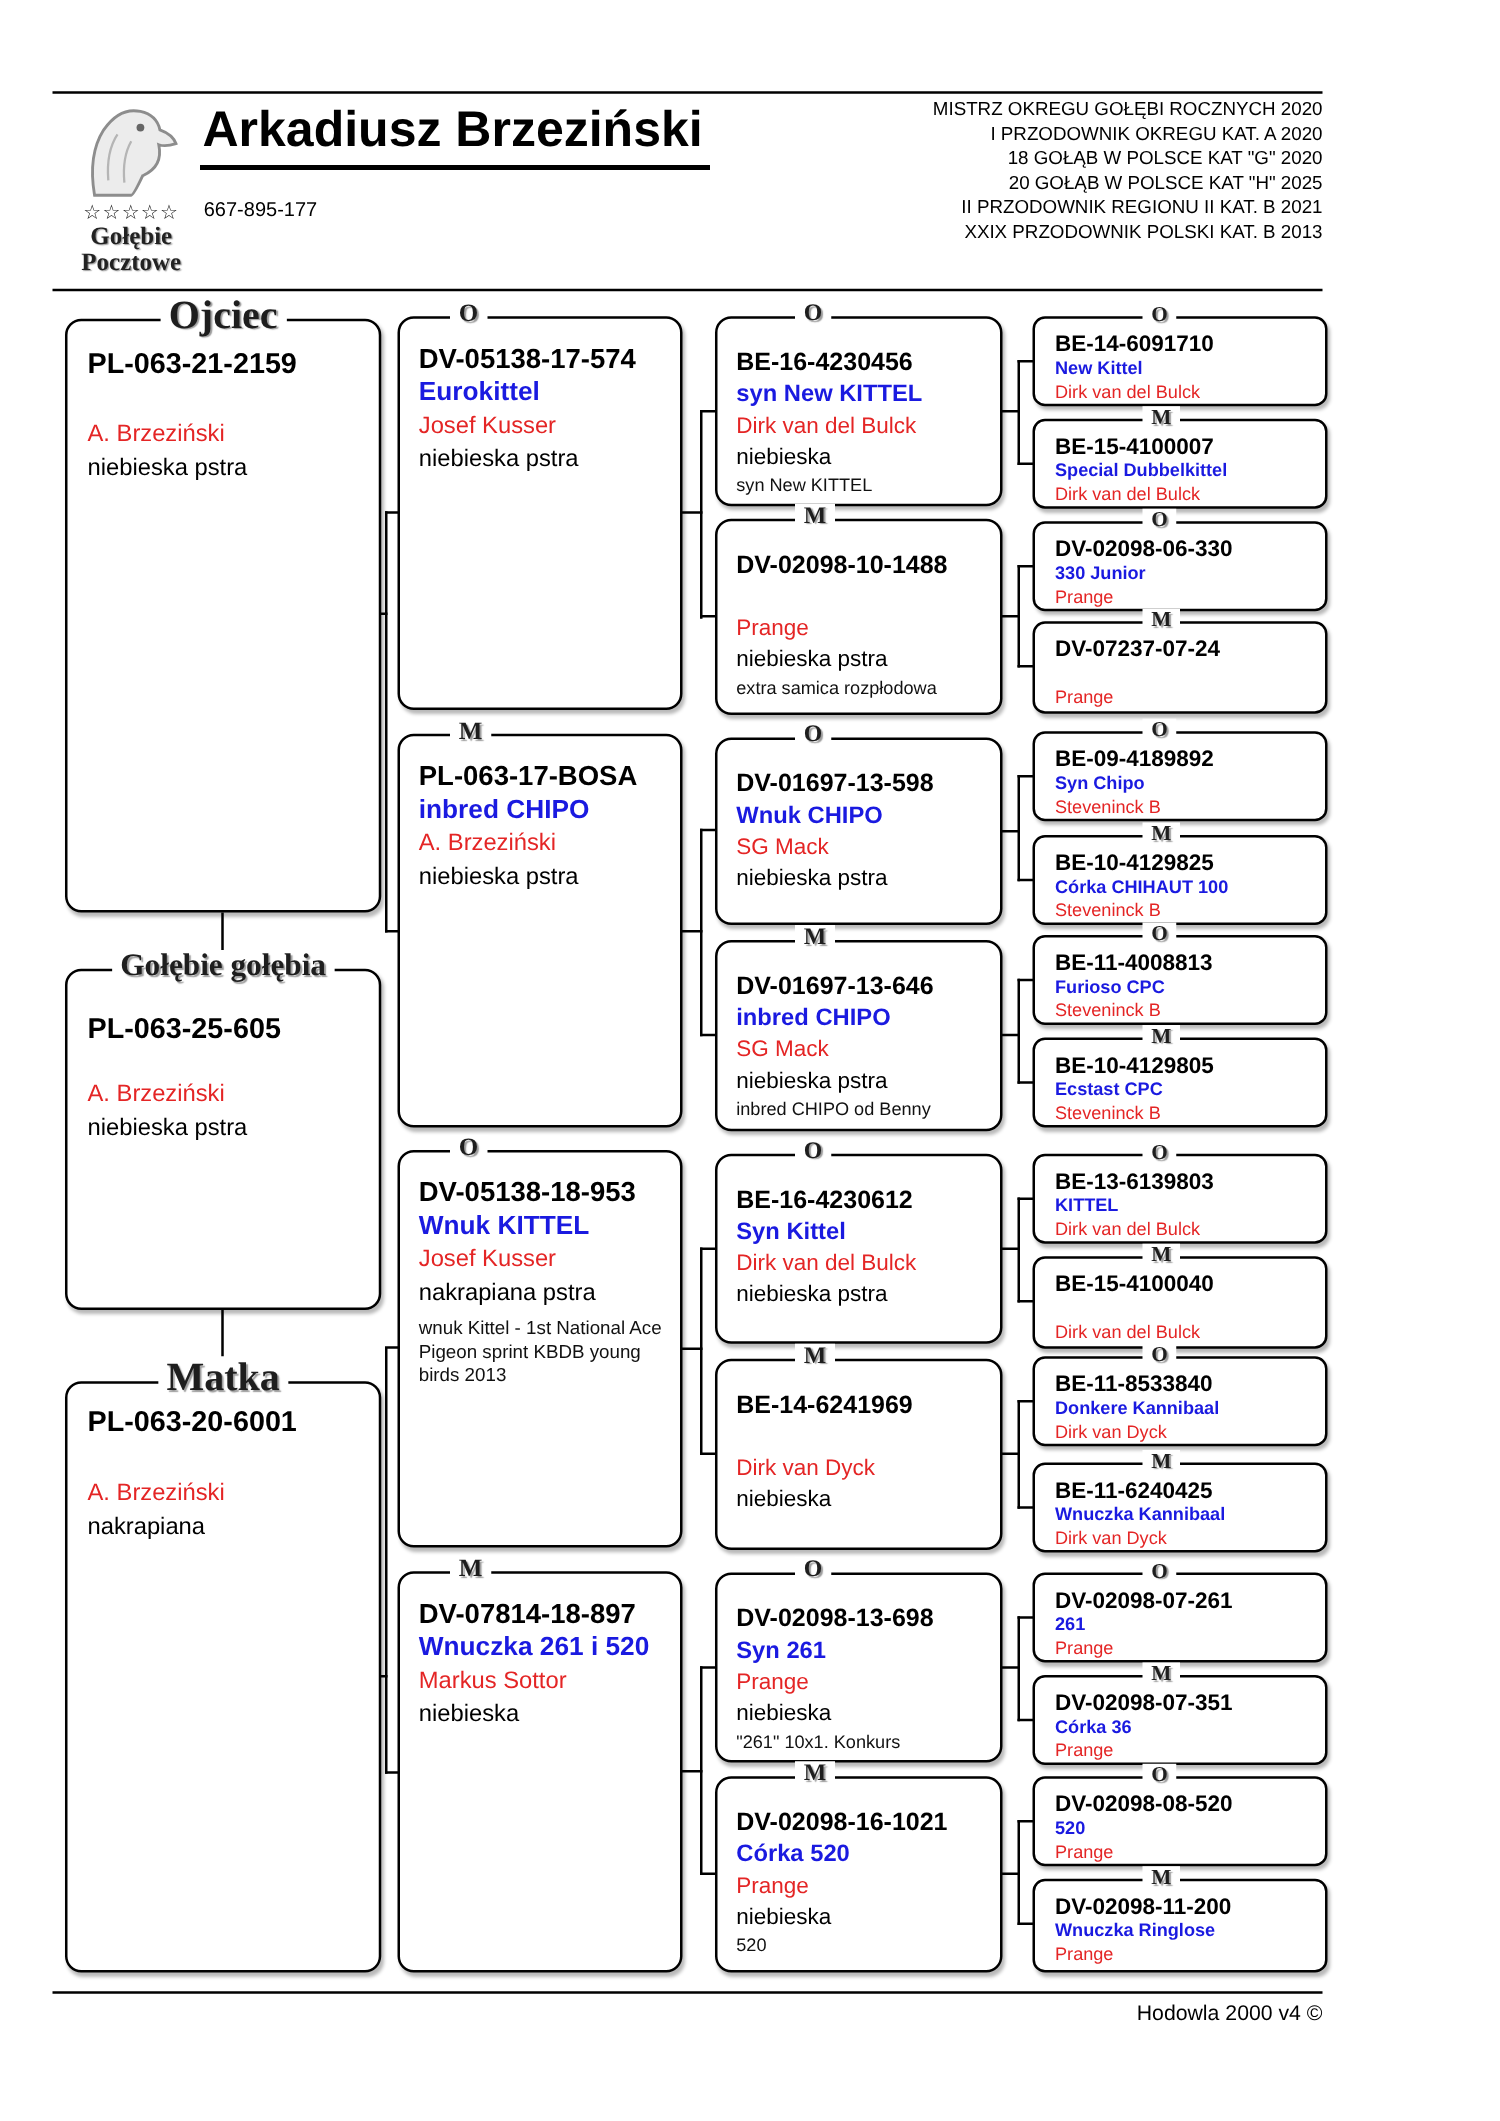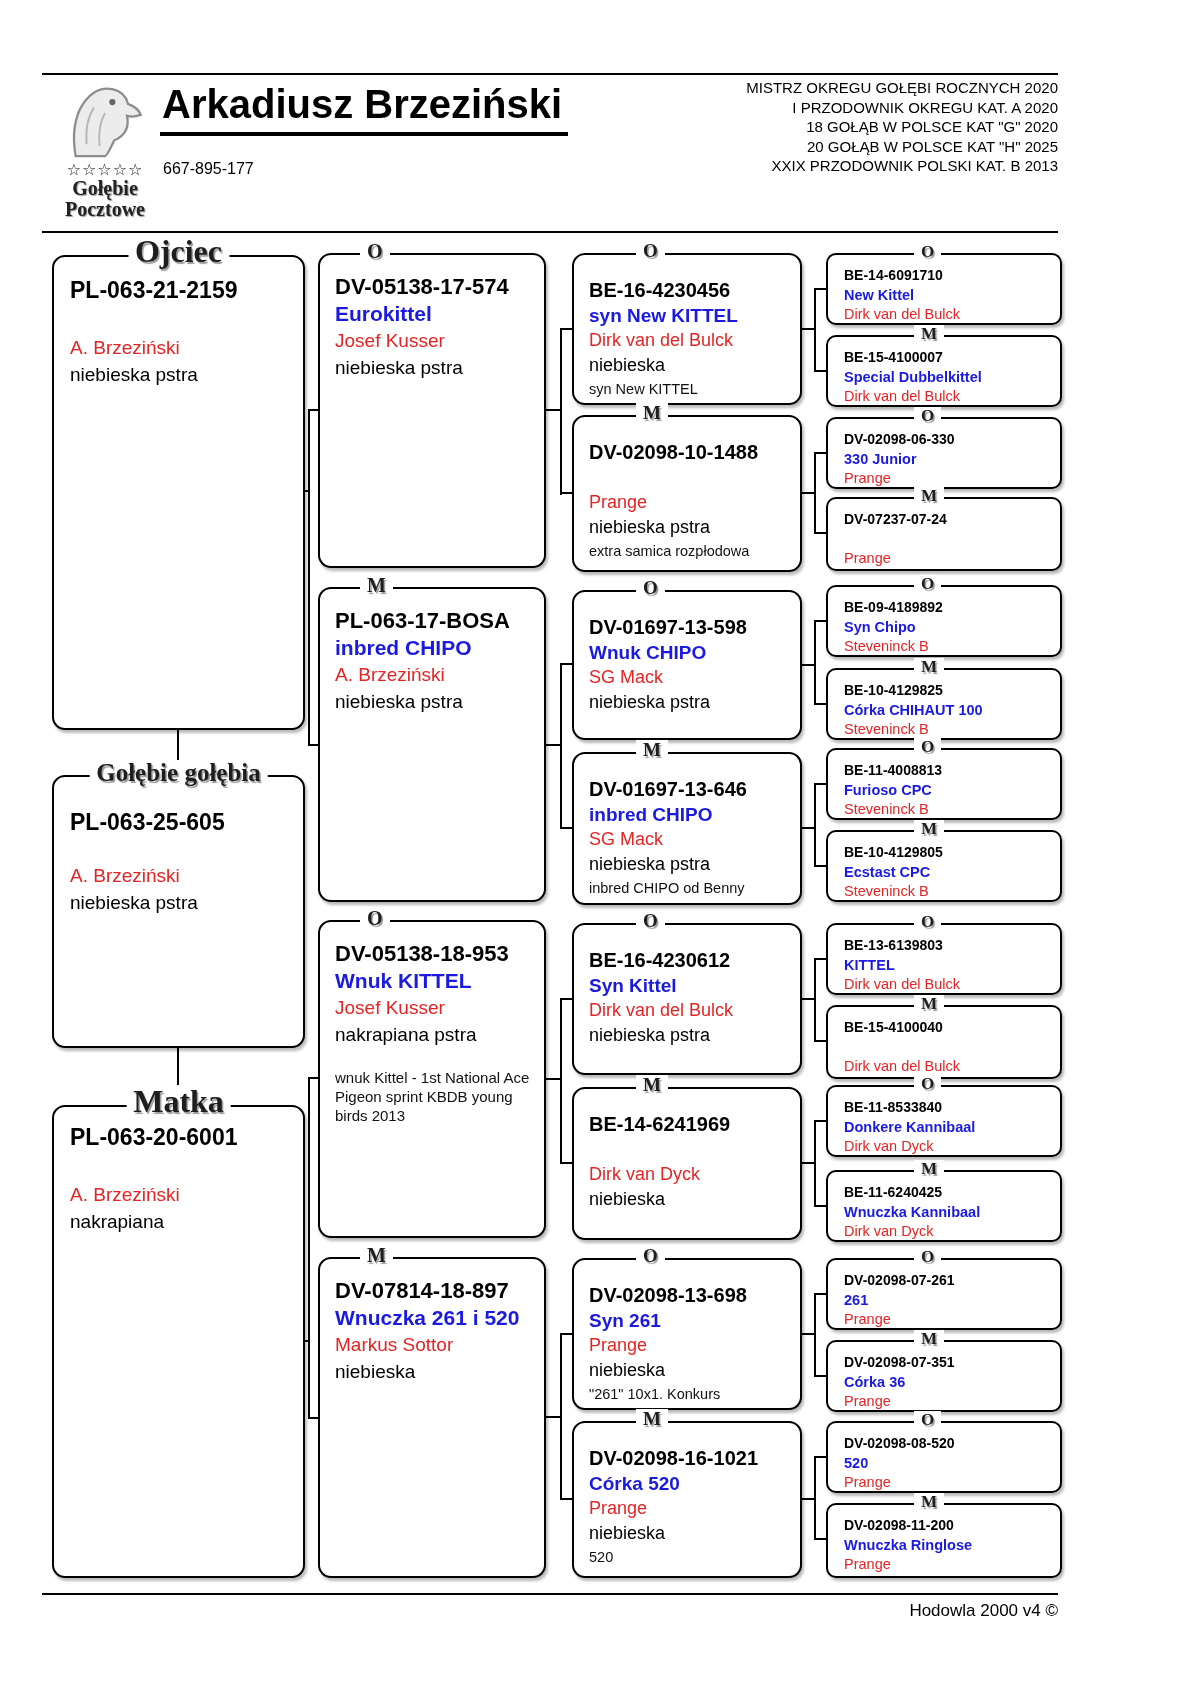--- a/index.html
+++ b/index.html
@@ -29,34 +29,34 @@
   .g1.subject{padding-top:32px}
   .g1.subject .tag{font-size:25px;top:-17px}
   .g1.subject .owner{margin-top:26px}
   .g1.mother{padding-top:17px}
   
   .g2{padding:18px 8px 0 15px}
   .g2 .row{line-height:27px;min-height:27px}
   .g2 .ring{font-size:22px}
   .g2 .bname{font-size:21px}
   .g2 .owner,.g2 .color{font-size:19px}
-  .g2 .note{font-size:15px;line-height:19px;margin-top:20px}
+  .g2 .note{font-size:15px;line-height:19px;margin-top:5px}
   .g2 .tag{top:-14px;left:40px;font-size:20px}
   
   .g3{padding:23px 8px 0 15px}
   .g3 .row{line-height:25px;min-height:25px}
   .g3 .ring{font-size:20px}
   .g3 .bname{font-size:19px}
   .g3 .owner,.g3 .color{font-size:18px}
   .g3 .note{font-size:14.5px;line-height:19px;margin-top:2px}
   .g3 .tag{top:-14px;left:62px;font-size:19px}
   
   .g4{padding:9px 6px 0 16px;border-radius:10px}
   .g4 .row{line-height:19px;min-height:19px}
-  .g4 .ring{font-size:14px;line-height:22px;min-height:22px}
+  .g4 .ring{font-size:18px;line-height:22px;min-height:22px}
   .g4 .bname{font-size:14.5px}
   .g4 .owner{font-size:14.5px}
   .g4 .tag{top:-12px;left:86px;font-size:17px}
   
   #logo{position:absolute;left:53px;top:80px;width:104px;text-align:center}
   #logo .stars{font-size:16px;letter-spacing:1px;color:#222;line-height:16px}
   #logo .cap{font-family:"Liberation Serif","DejaVu Serif",serif;font-weight:700;font-size:20px;
              line-height:21px;color:#222;text-shadow:1px 1px 1px #999}
   #hdr-name{position:absolute;left:160px;top:82px;font-size:40px;font-weight:700;
             border-bottom:4px solid #000;padding:0 6px 5px 2px;white-space:nowrap}
@@ -84,20 +84,21 @@
     <div class="cap">Gołębie</div>
     <div class="cap">Pocztowe</div>
   </div>
   <div id="hdr-name">Arkadiusz Brzeziński</div>
   <div id="hdr-phone">667-895-177</div>
   <div id="hdr-ach">
     <div>MISTRZ OKREGU GOŁĘBI ROCZNYCH 2020</div>
     <div>I PRZODOWNIK OKREGU KAT. A 2020</div>
     <div>18 GOŁĄB W POLSCE KAT "G" 2020</div>
     <div>20 GOŁĄB W POLSCE KAT "H" 2025</div>
+    <div>II PRZODOWNIK REGIONU II KAT. B  2021</div>
     <div>XXIX PRZODOWNIK POLSKI KAT. B 2013</div>
   </div>
 
   <i class="ln" style="left:177px;top:730px;width:2px;height:46px"></i>
   <i class="ln" style="left:177px;top:1048px;width:2px;height:58px"></i>
   <i class="ln" style="left:308px;top:409px;width:2px;height:337px"></i>
   <i class="ln" style="left:308px;top:1078px;width:2px;height:341px"></i>
   <i class="ln" style="left:296px;top:490px;width:14px;height:2px"></i>
   <i class="ln" style="left:296px;top:1340px;width:14px;height:2px"></i>
   <i class="ln" style="left:308px;top:409px;width:14px;height:2px"></i>

